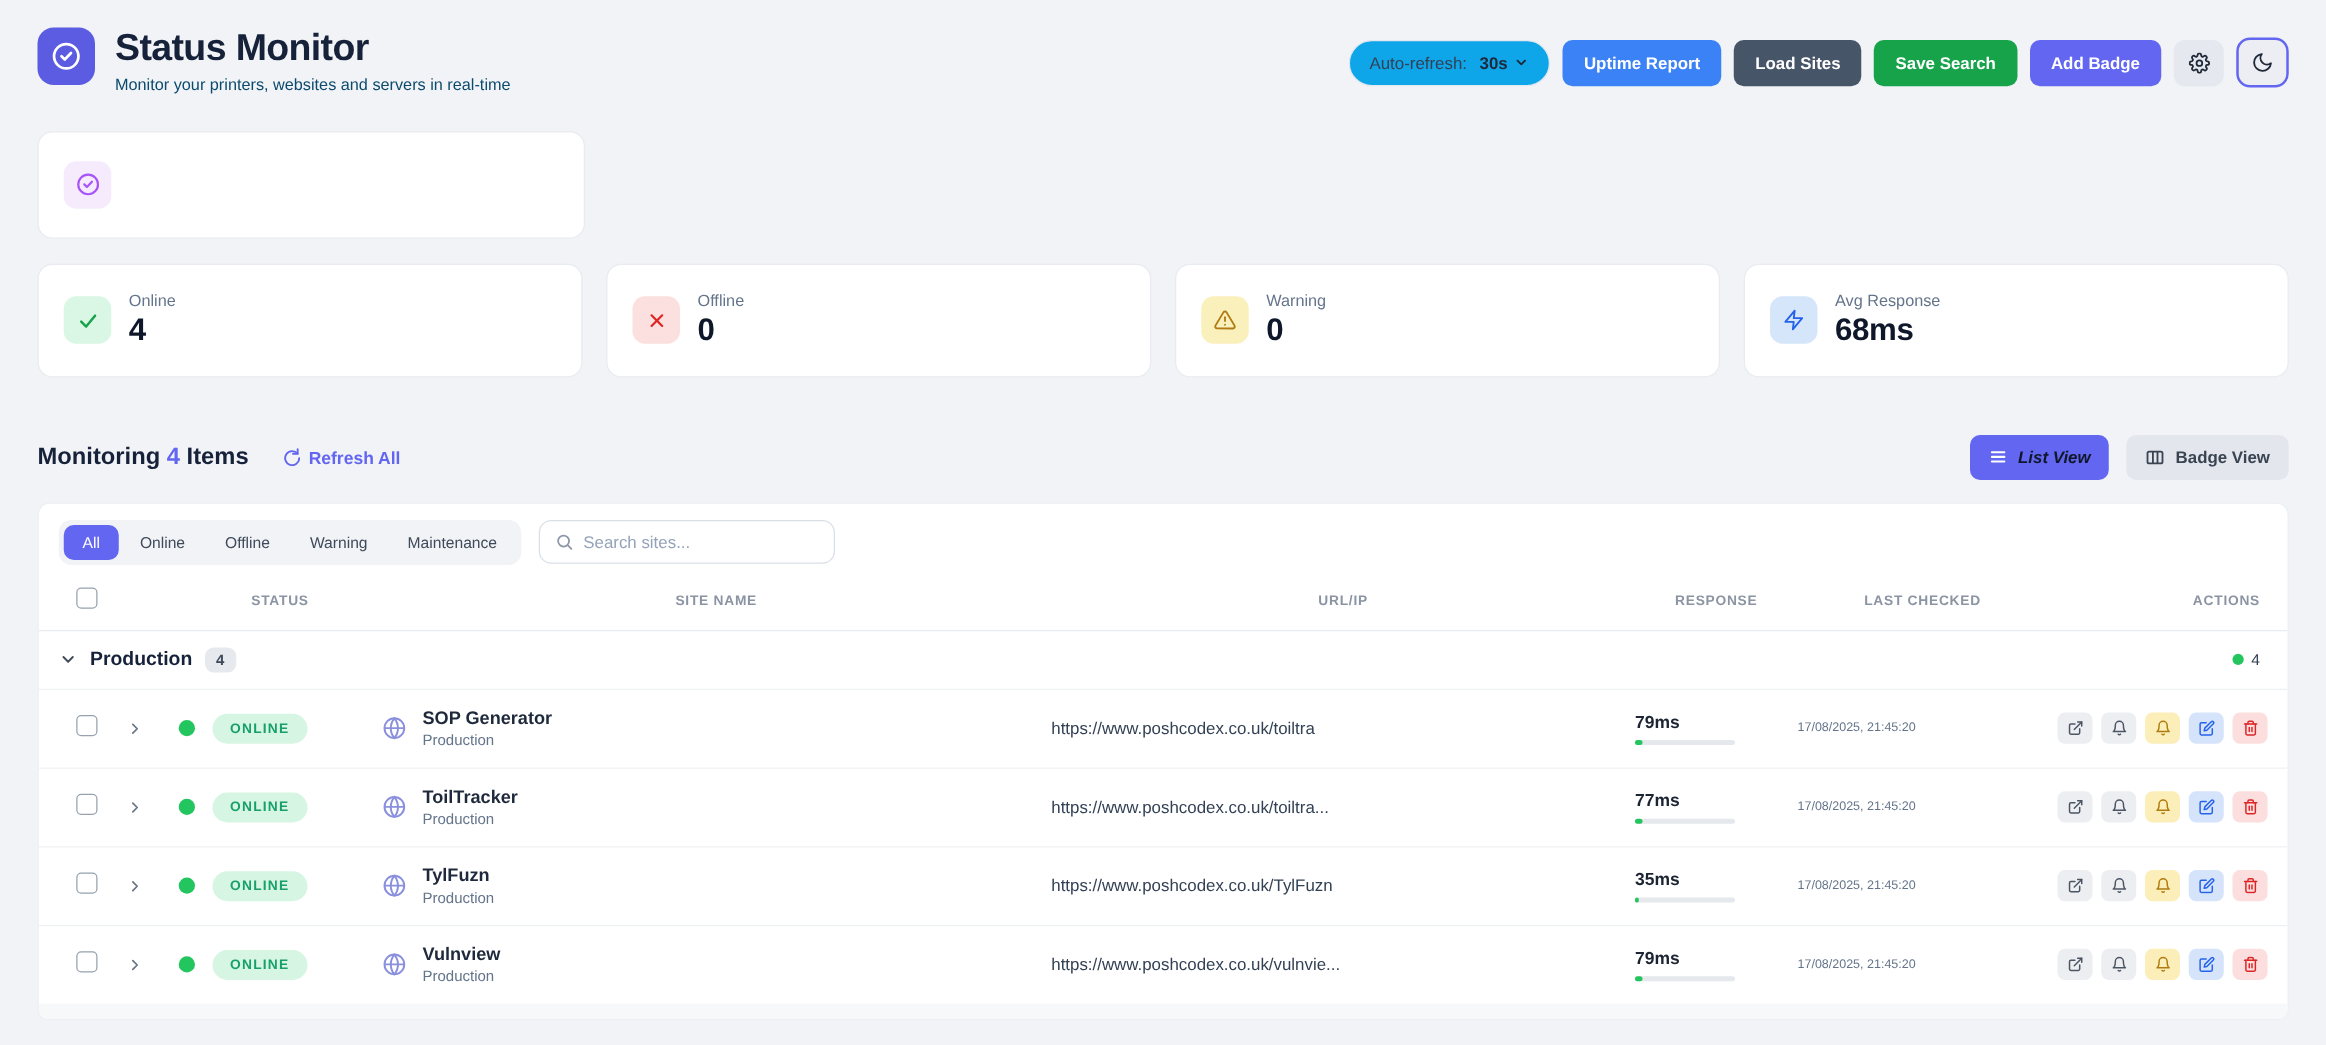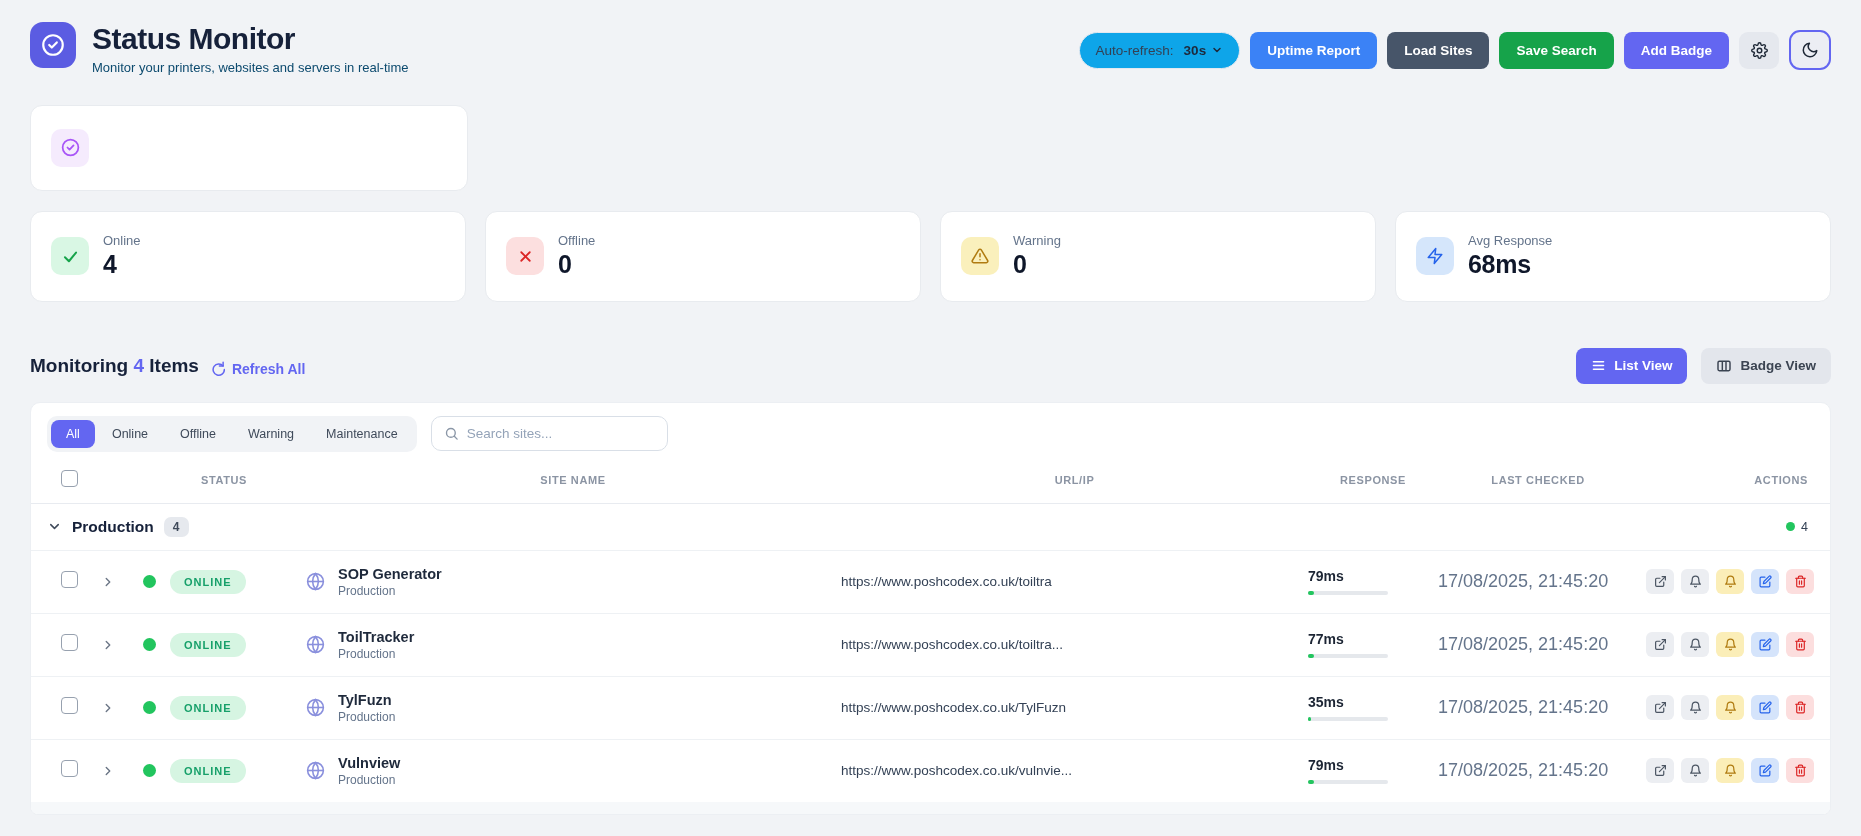--- a/index.html
+++ b/index.html
@@ -36,27 +36,27 @@
   .ico-purple { background:#f5ebfd; color:#a855f7; }
   .ico-green  { background:#d9f7e4; color:#16a34a; }
   .ico-red    { background:#fcdfdf; color:#dc2626; }
   .ico-yellow { background:#faf0bc; color:#b07b10; }
   .ico-blue   { background:#d5e6fb; color:#2563eb; }
   .stat-label { font-size:13px; color:#64748b; }
   .stat-value { font-size:25px; font-weight:800; color:#0f172a; margin-top:2px; letter-spacing:-0.3px; }
 
   
   .monitor-bar { margin-top:46px; display:flex; justify-content:space-between; align-items:center; }
-  .monitor-left { display:flex; align-items:flex-end; gap:11px; }
+  .monitor-left { display:flex; align-items:center; gap:26px; }
   .monitor-title { font-size:19px; font-weight:800; color:#16213a; }
   .monitor-title .count { color:#6366f1; }
   .refresh-link { display:flex; align-items:center; gap:7px; color:#6366f1; font-size:14px; font-weight:700; cursor:pointer; }
   .view-btns { display:flex; gap:14px; }
   .view-btn { height:36px; border:none; border-radius:8px; padding:0 15px; font-size:13.5px; font-weight:700; display:flex; align-items:center; gap:8px; cursor:pointer; font-family:inherit; }
-  .view-btn.sel { background:#6366f1; color:#ffffff; }
+  .view-btn.sel { background:#6366f1; color:#0f172a;font-style:italic; }
   .view-btn.unsel { background:#e3e6ec; color:#3b4452; }
 
   
   .panel { margin-top:18px; background:#fff; border:1px solid #eceff3; border-radius:10px 10px 8px 8px; overflow:hidden; }
   .filter-bar { display:flex; align-items:center; gap:14px; padding:13px 16px 12px; }
   .tabs { display:inline-flex; background:#f1f3f6; border-radius:10px; padding:4px; gap:2px; }
   .tab { font-size:12.5px; font-weight:400; color:#3f4a5a; padding:7px 15px; border-radius:8px; cursor:pointer; }
   .tab.active { background:#6366f1; color:#fff; }
   .search-box { display:flex; align-items:center; gap:8px; border:1px solid #d9dfe7; border-radius:10px; height:35px; padding:0 12px; width:237px; color:#8b97a7; }
   .search-box input { border:none; outline:none; font-size:13.5px; width:100%; font-family:inherit; color:#334155; background:transparent; }
@@ -83,21 +83,21 @@
   .sdot { width:13px; height:13px; border-radius:50%; background:#22c55e; }
   .badge-online { background:#d6f5e2; color:#17a06a; font-size:11px; font-weight:800; letter-spacing:1px; border-radius:999px; padding:6px 14px; }
   .c-name { display:flex; align-items:center; gap:12px; }
   .globe { color:#8a90dd; display:flex; }
   .sname { font-size:14.5px; font-weight:700; color:#1e293b; }
   .senv { font-size:12px; color:#64748b; margin-top:2px; }
   .c-url { font-size:13.5px; color:#334155; }
   .resp-val { font-size:14px; font-weight:700; color:#1c2534; }
   .bar { width:80px; height:4px; background:#e5e8ec; border-radius:3px; margin-top:7px; }
   .bar i { display:block; height:100%; background:#22c55e; border-radius:3px; }
-  .c-last { font-size:18px; color:#64748b; }
+  .c-last { font-size:10px; color:#64748b; }
   .c-actions { display:flex; gap:7px; justify-content:flex-end; }
   .act { width:28px; height:25px; border:none; border-radius:6px; display:flex; align-items:center; justify-content:center; cursor:pointer; }
   .act-gray { background:#eceef2; color:#4b5563; }
   .act-amber { background:#fbeeb8; color:#b07b10; }
   .act-blue { background:#d5e4fb; color:#2563eb; }
   .act-red { background:#fcdede; color:#dc2626; }
   .panel-foot { height:12px; background:#f6f8fa; }
   svg { display:block; }
 </style>
 </head>

